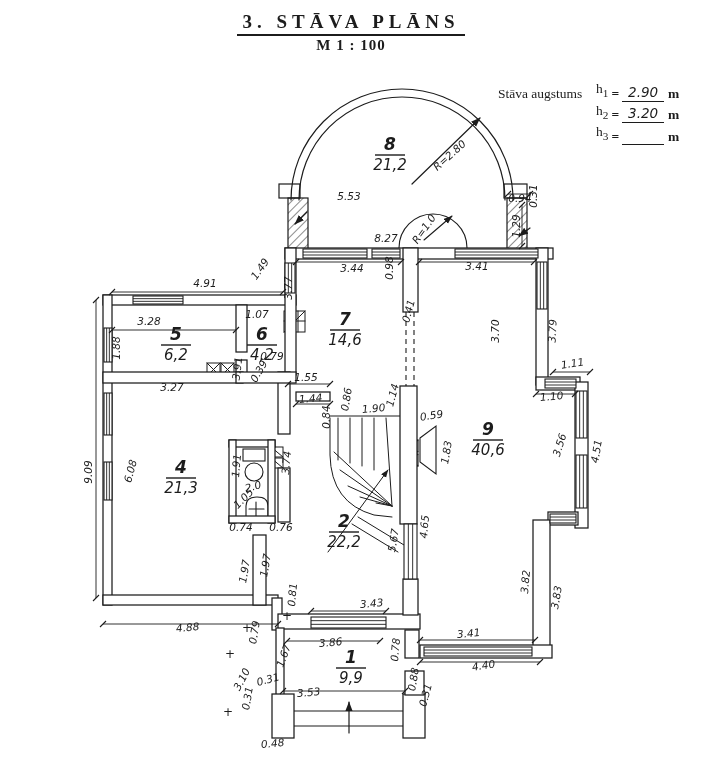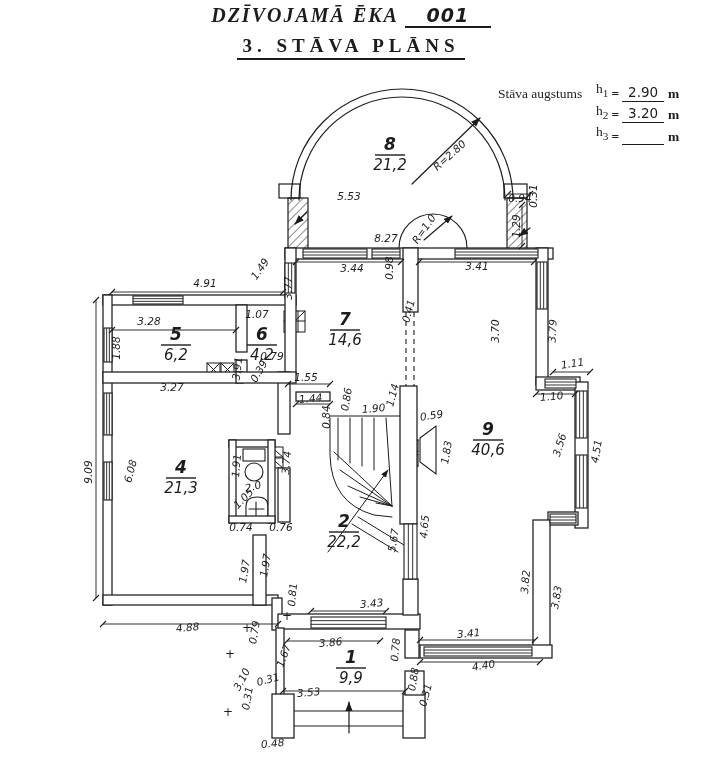--- a/index.html
+++ b/index.html
@@ -13,35 +13,32 @@
   .subtitle{display:inline-block;margin-top:7px;font-size:19px;font-weight:bold;
        letter-spacing:5px;border-bottom:2.5px solid #1c1c1c;padding:0 6px 1px 6px;}
   .scale{margin-top:1px;font-size:15px;font-weight:bold;letter-spacing:1px;}
   .heights{position:absolute;left:498px;top:80px;font-size:13.5px;}
   .heights .hrow{display:flex;align-items:flex-end;line-height:17px;}
   .heights .hlabel{margin-right:6px;white-space:nowrap;}
   .heights .hsym{font-weight:normal;width:20px;text-align:right;}
   .heights .heq{margin:0 3px;font-weight:bold;}
   .heights .hval{display:inline-block;min-width:42px;text-align:center;
        border-bottom:1.5px solid #1c1c1c;font-family:"DejaVu Sans",sans-serif;
-       font-size:13.5px;}
+       font-style:italic;font-size:13.5px;}
   .heights .hunit{font-weight:bold;margin-left:4px;}
   svg text{font-family:"DejaVu Sans",sans-serif;font-style:italic;fill:#1c1c1c;}
 </style>
 </head>
 <body>
 
 <div class="page">
 
   <div class="titleblock">
-    <div class="title-line">
-      <span>DZĪVOJAMĀ ĒKA</span>
-      <span class="bno">001</span>
-    </div>
     <div><span class="subtitle">3. STĀVA PLĀNS</span></div>
+    <div class="scale">M 1 : 100</div>
   </div>
 
   <div class="heights">
 
   <div class="hrow">
         <span class="hlabel">Stāva augstums</span>
         <span class="hsym">h<sub>1</sub></span>
         <span class="heq">=</span>
         <span class="hval">2.90</span>
         <span class="hunit">m</span>

